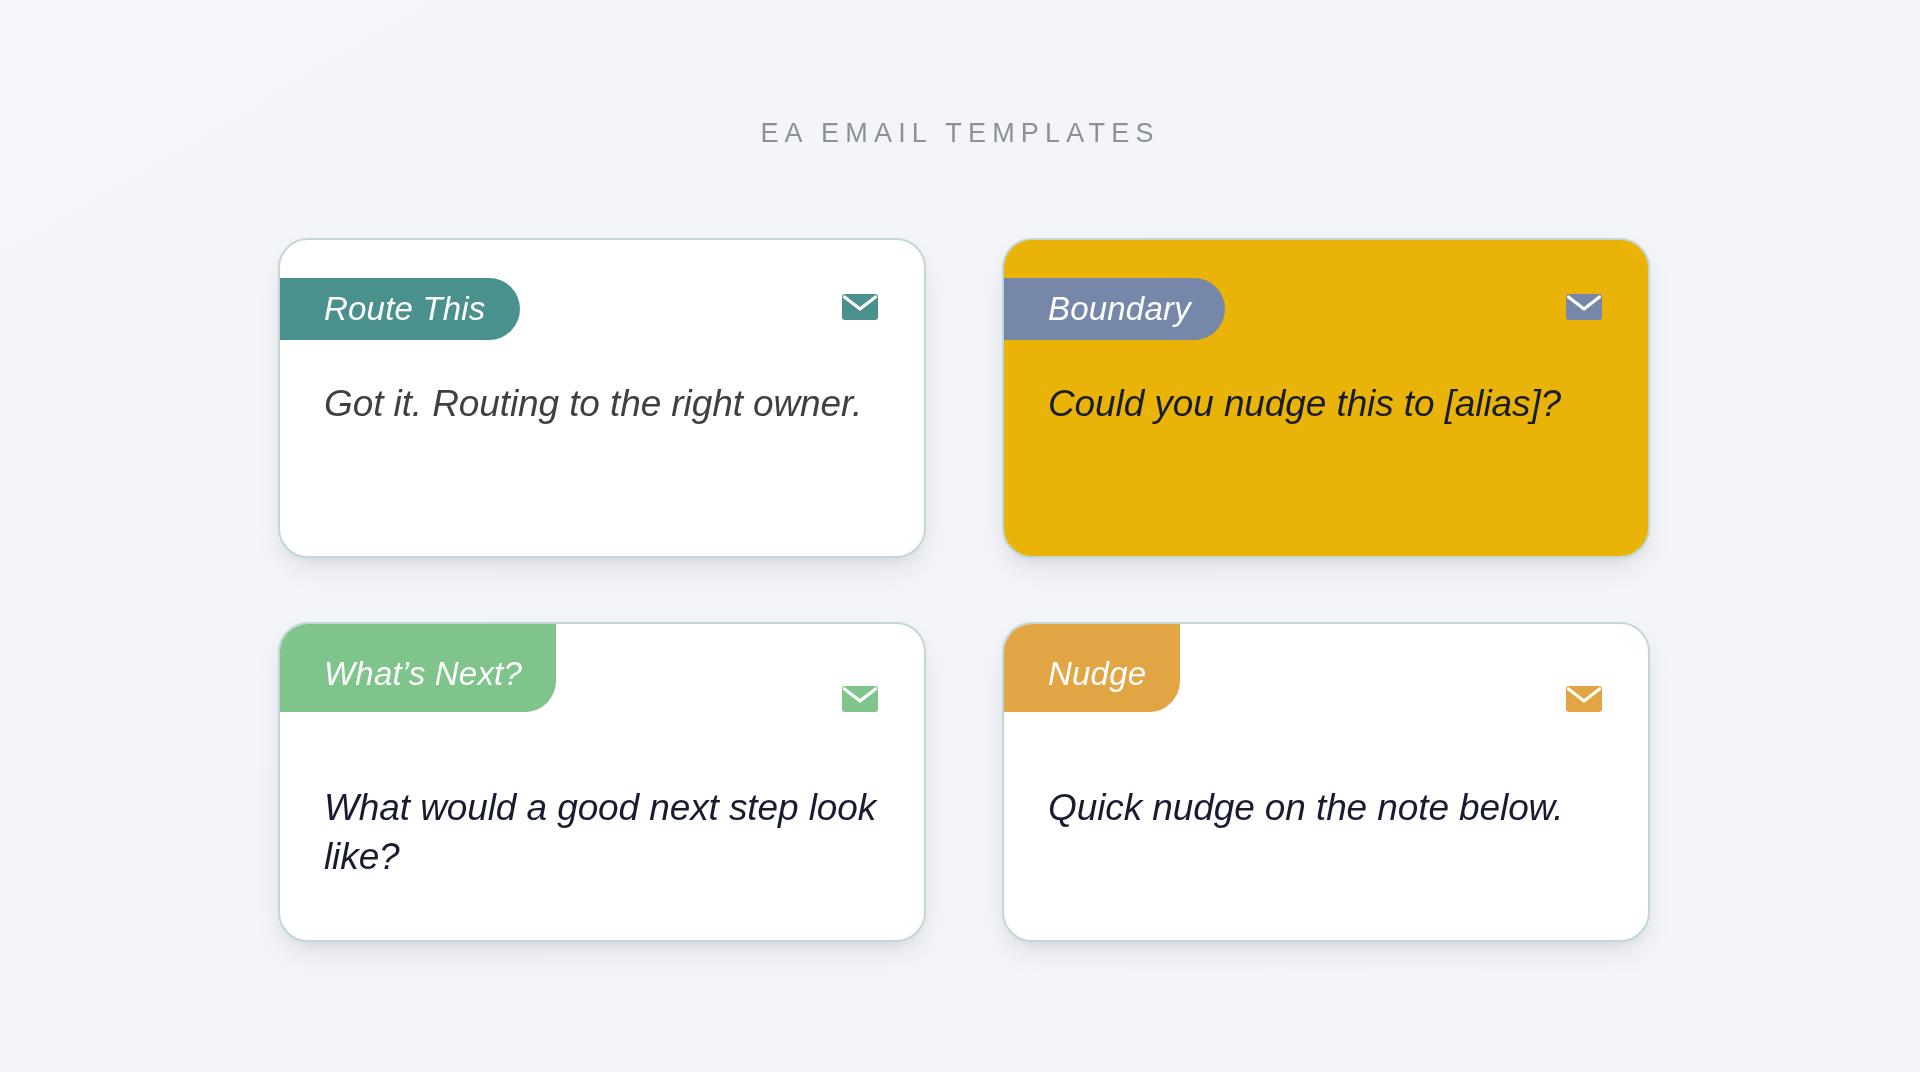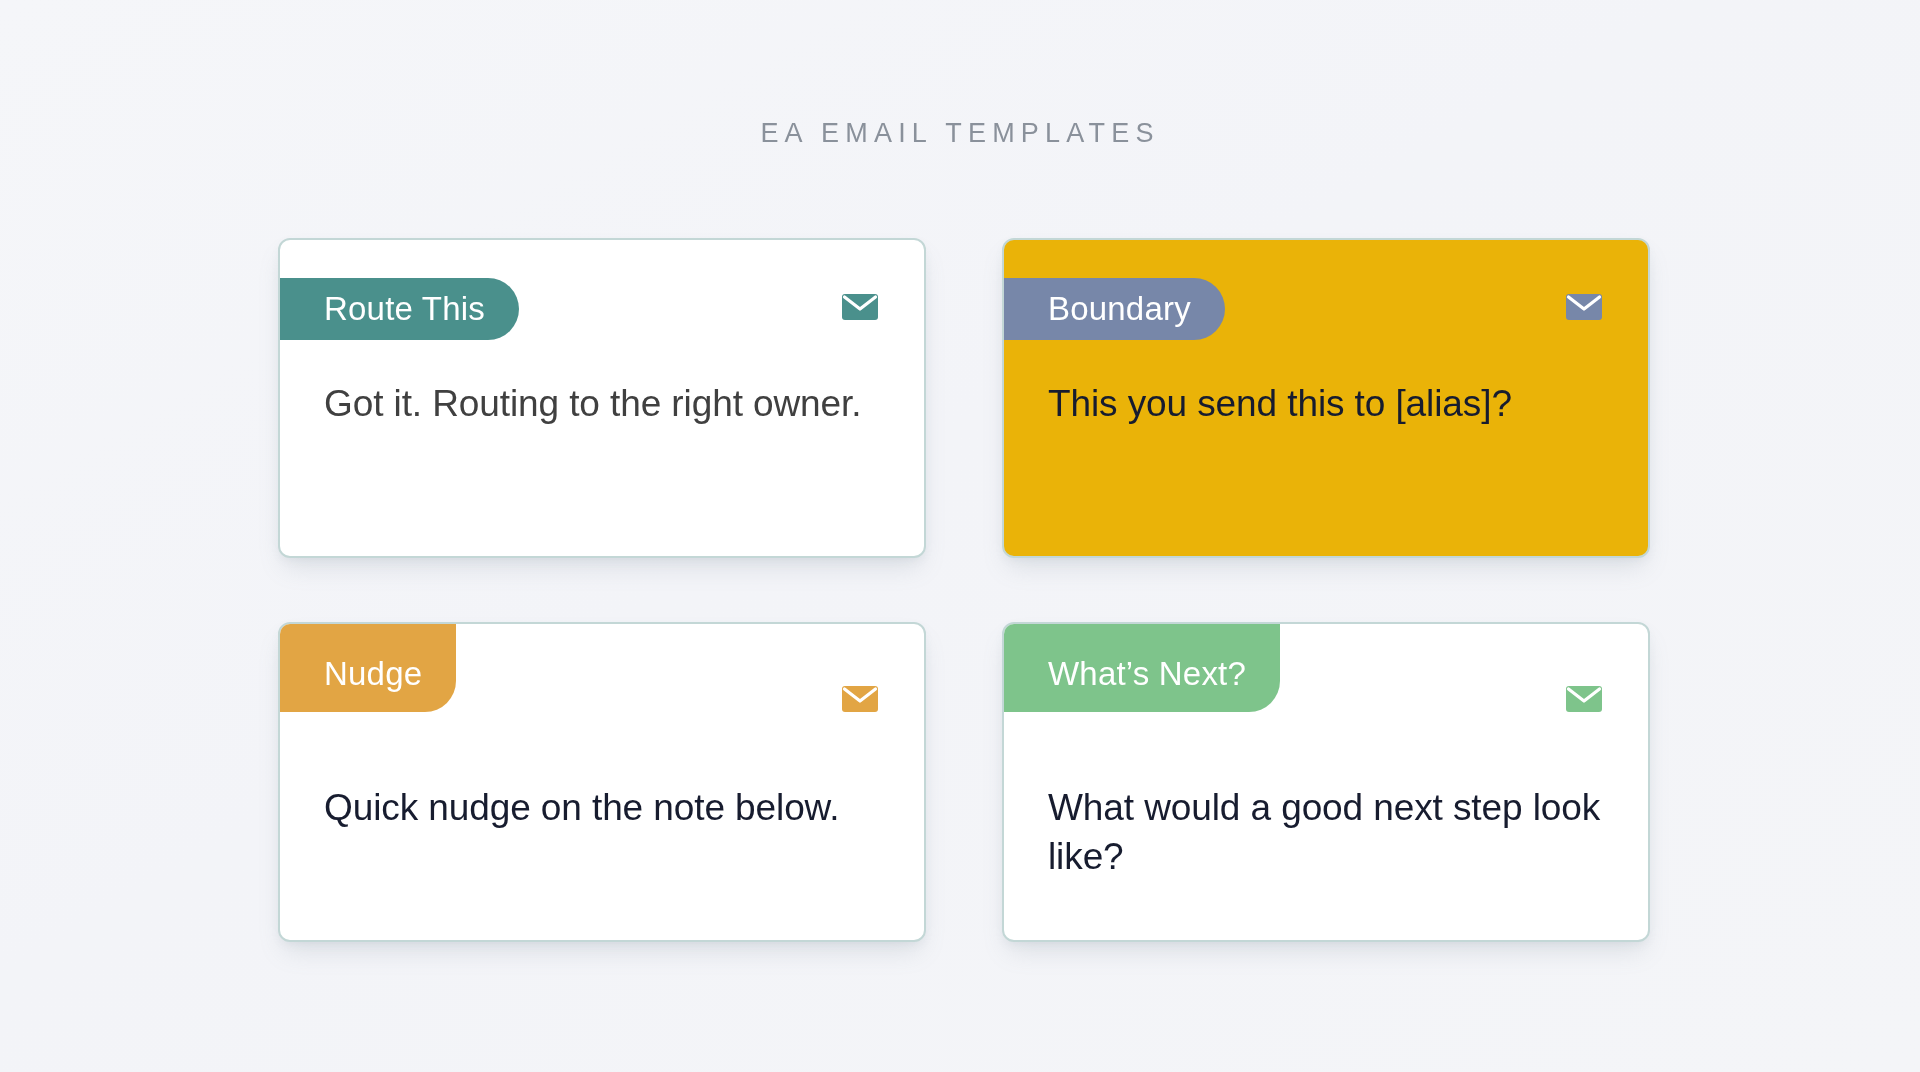--- a/index.html
+++ b/index.html
@@ -47,25 +47,26 @@
     grid-template-rows: 320px 320px;
     column-gap: 76px;
     row-gap: 64px;
   }
 
   
   .card {
     position: relative;
     background: #FFFFFF;
     border: 2px solid #737373;
-    border-radius: 12px;
+    border-radius: 30px;
     box-shadow: 0 14px 26px -6px rgba(120,135,150,0.20),
                 0 4px 10px -2px rgba(120,135,150,0.10);
     box-sizing: border-box;
     overflow: hidden;
+    font-style: italic;
   }
 
   
   .card-badge {
     position: absolute;
     left: 0;
     display: flex;
     align-items: center;
     height: 62px;
     padding: 0 34px 0 44px;
@@ -133,35 +134,35 @@
       </svg>
       <div class="card-body" style="color: #404040;">Got it. Routing to the right owner.</div>
     </div>
 
     <div class="card card--inset" style="border-color: rgb(195, 215, 214); background: #eab308;">
       <div class="card-badge" style="background: rgb(119, 135, 169);">Boundary</div>
       <svg class="card-icon" viewBox="0 0 36 26" style="color: rgb(119, 135, 169);">
         <rect x="0" y="0" width="36" height="26" rx="3" ry="3" fill="currentColor"></rect>
         <path d="M2.5 3 L18 15 L33.5 3" fill="none" stroke="#FFFFFF" stroke-width="3.2" stroke-linecap="round" stroke-linejoin="round"></path>
       </svg>
-      <div class="card-body" style="color: rgb(23, 28, 47);">This you send this to [alias]?</div>
+      <div class="card-body" style="color: rgb(23, 28, 47);">Could you nudge this to [alias]?</div>
+    </div>
+
+    <div class="card card--flush" style="border-color: rgb(195, 215, 214); background: rgb(255, 255, 255);">
+      <div class="card-badge" style="background: rgb(126, 196, 139);">What’s Next?</div>
+      <svg class="card-icon" viewBox="0 0 36 26" style="color: rgb(126, 196, 139);">
+        <rect x="0" y="0" width="36" height="26" rx="3" ry="3" fill="currentColor"></rect>
+        <path d="M2.5 3 L18 15 L33.5 3" fill="none" stroke="#FFFFFF" stroke-width="3.2" stroke-linecap="round" stroke-linejoin="round"></path>
+      </svg>
+      <div class="card-body" style="color: rgb(23, 28, 47);">What would a good next step look like?</div>
     </div>
 
     <div class="card card--flush" style="border-color: rgb(195, 215, 214); background: rgb(255, 255, 255);">
       <div class="card-badge" style="background: rgb(226, 165, 68);">Nudge</div>
       <svg class="card-icon" viewBox="0 0 36 26" style="color: rgb(226, 165, 68);">
         <rect x="0" y="0" width="36" height="26" rx="3" ry="3" fill="currentColor"></rect>
         <path d="M2.5 3 L18 15 L33.5 3" fill="none" stroke="#FFFFFF" stroke-width="3.2" stroke-linecap="round" stroke-linejoin="round"></path>
       </svg>
       <div class="card-body" style="color: rgb(23, 28, 47);">Quick nudge on the note below.</div>
     </div>
 
-    <div class="card card--flush" style="border-color: rgb(195, 215, 214); background: rgb(255, 255, 255);">
-      <div class="card-badge" style="background: rgb(126, 196, 139);">What’s Next?</div>
-      <svg class="card-icon" viewBox="0 0 36 26" style="color: rgb(126, 196, 139);">
-        <rect x="0" y="0" width="36" height="26" rx="3" ry="3" fill="currentColor"></rect>
-        <path d="M2.5 3 L18 15 L33.5 3" fill="none" stroke="#FFFFFF" stroke-width="3.2" stroke-linecap="round" stroke-linejoin="round"></path>
-      </svg>
-      <div class="card-body" style="color: rgb(23, 28, 47);">What would a good next step look like?</div>
-    </div>
-
   </div>
 </div>
 
 </body></html>

